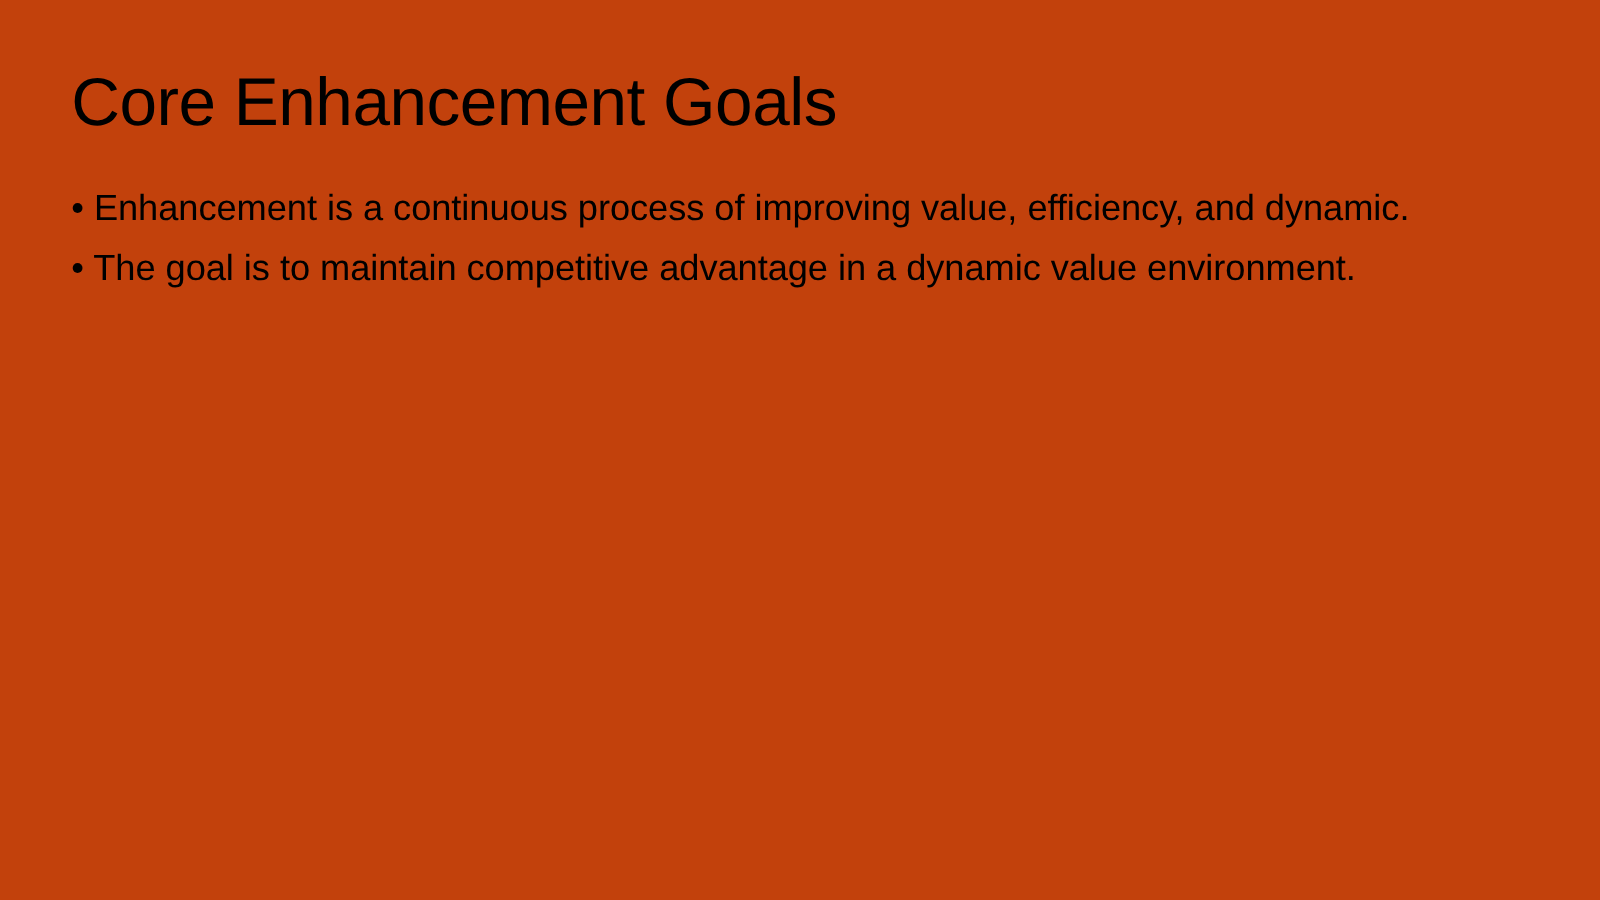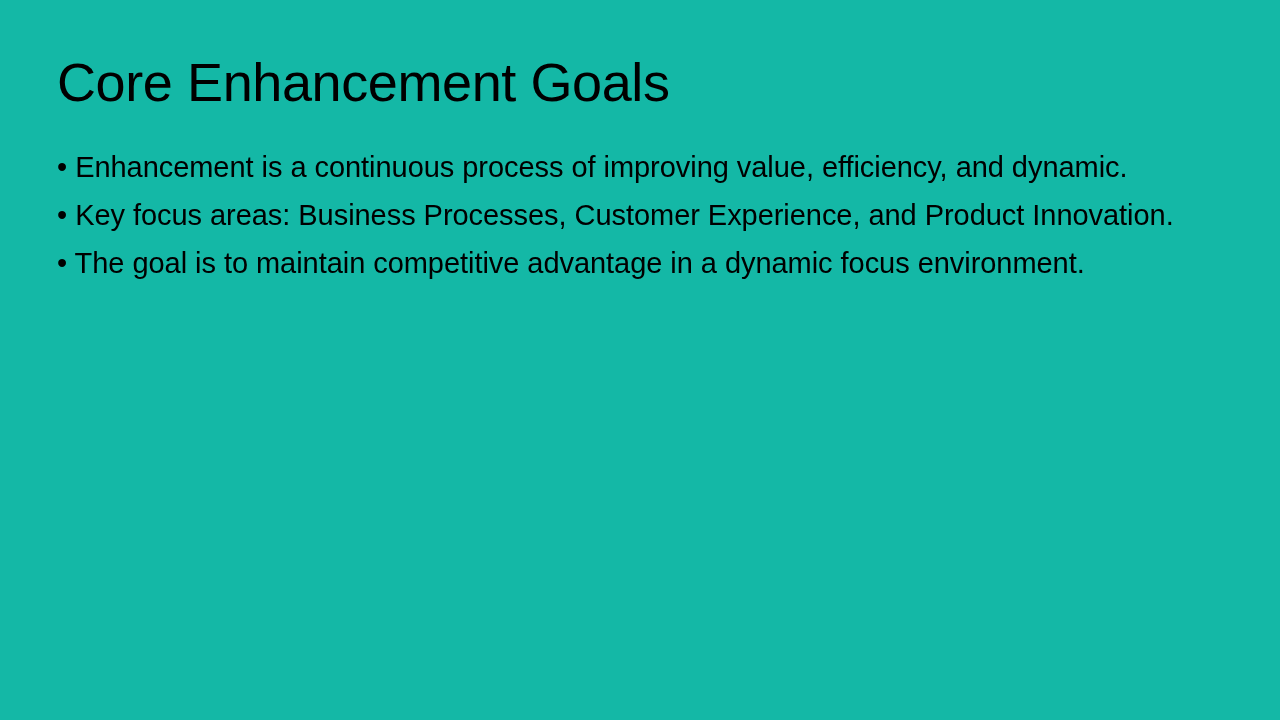--- a/index.html
+++ b/index.html
@@ -11,21 +11,21 @@
     height: 720px;
     background: #ffffff;
     font-family: "Liberation Sans", sans-serif;
     overflow: hidden;
   }
 
   .slide {
     position: relative;
     width: 1280px;
     height: 720px;
-    background: #14b8a6;
+    background: #c2410c;
     box-sizing: border-box;
   }
 
   .slide-title {
     position: absolute;
     left: 57px;
     top: 51px;
     width: 1170px;
     margin: 0;
     font-size: 54px;
@@ -66,19 +66,18 @@
 <body>
 
 <div class="slide">
 
   <h1 class="slide-title">Core Enhancement Goals</h1>
 
   <div class="slide-body">
 
     <p class="bullet-para"><span class="bullet-mark">•</span> <span>Enhancement is a continuous process of improving value, efficiency, and dynamic.</span></p>
 
-    <p class="bullet-para"><span class="bullet-mark">•</span> <span>Key focus areas: Business Processes, Customer Experience, and Product Innovation.</span></p>
 
-    <p class="bullet-para"><span class="bullet-mark">•</span> <span>The goal is to maintain competitive advantage in a dynamic focus environment.</span></p>
+    <p class="bullet-para"><span class="bullet-mark">•</span> <span>The goal is to maintain competitive advantage in a dynamic value environment.</span></p>
 
   </div>
 
 </div>
 
 </body></html>

